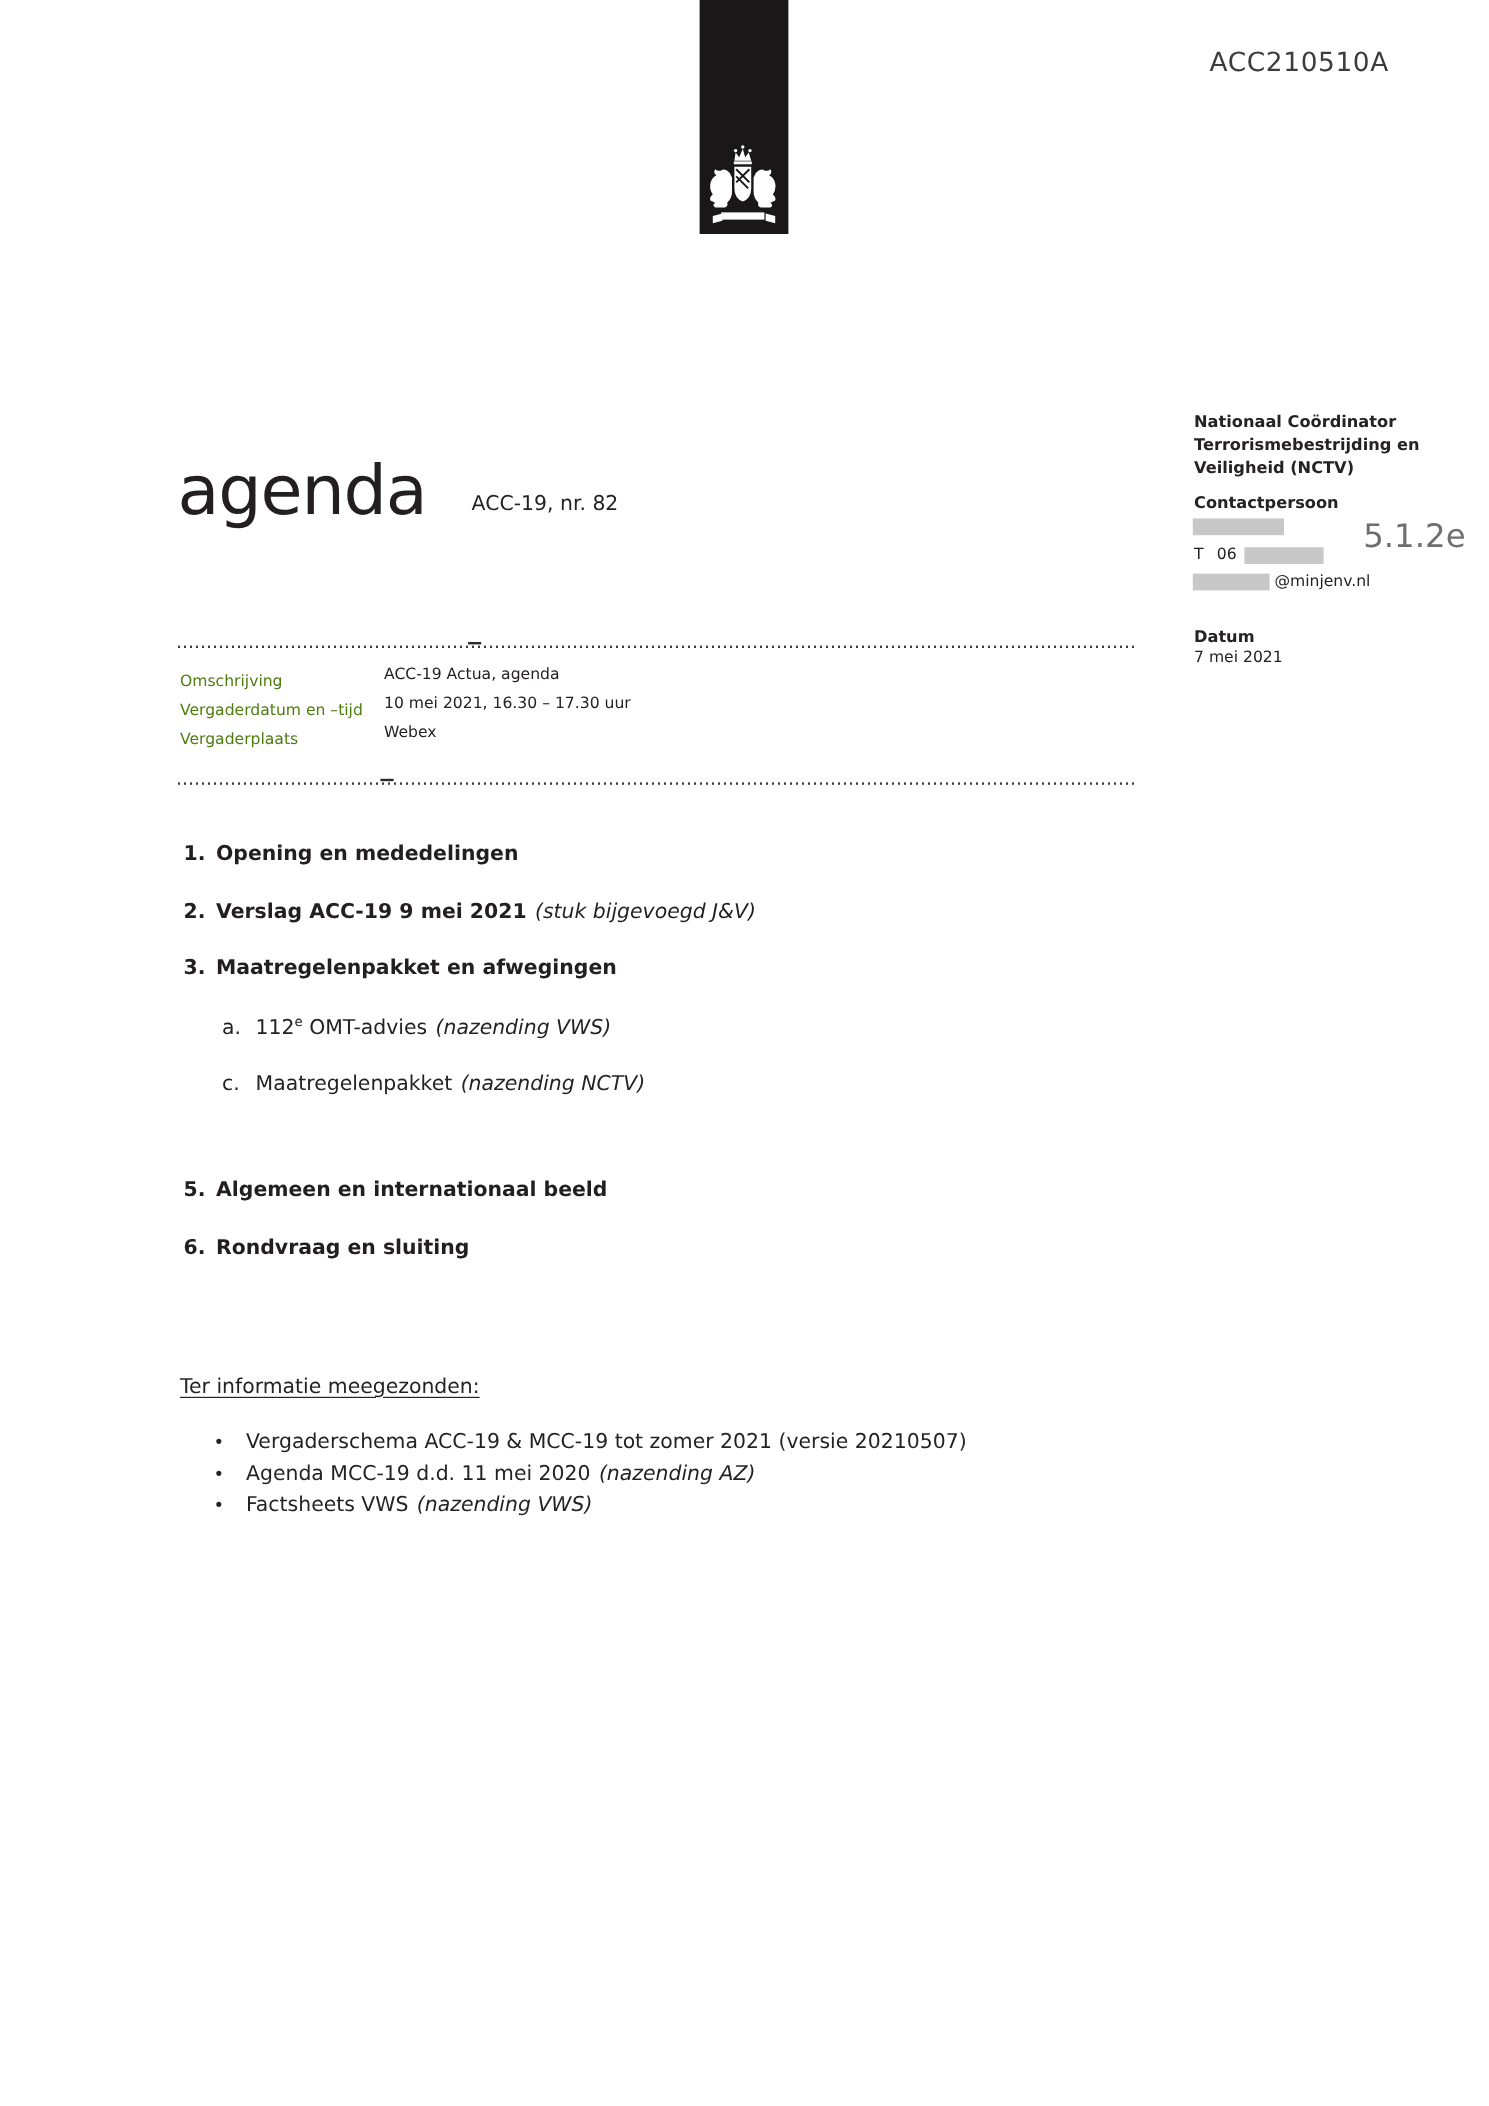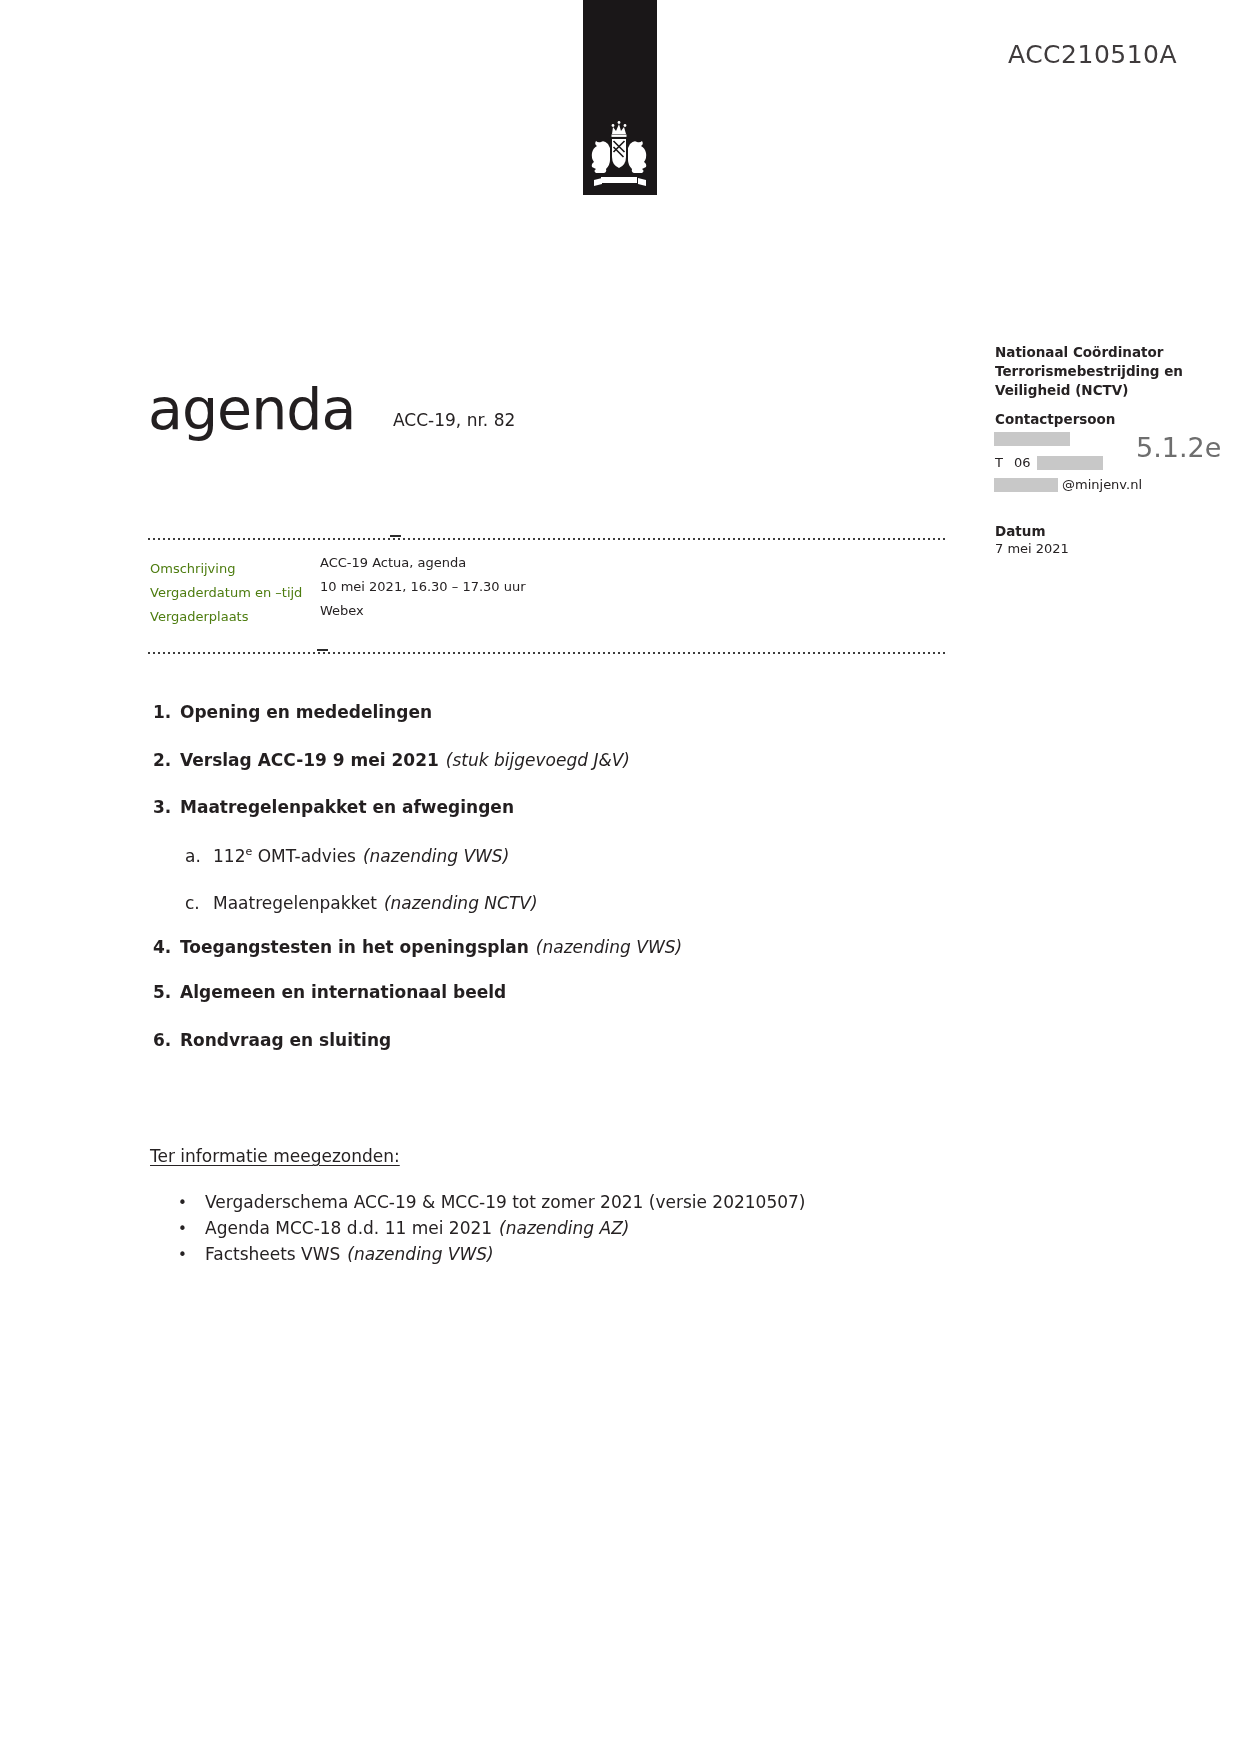--- a/index.html
+++ b/index.html
@@ -7,21 +7,21 @@
     position: relative;
     width: 1241px;
     height: 1755px;
     background: #ffffff;
     font-family: "DejaVu Sans", "Liberation Sans", sans-serif;
     color: #262223;
     overflow: hidden;
   }
   .abs { position: absolute; white-space: nowrap; }
 
-  .doc-ref { font-size: 25px; color: #3f3b3c; letter-spacing: 0.5px; }
+  .doc-ref { font-size: 22px; color: #3f3b3c; letter-spacing: 0.5px; }
 
   .banner { background: #1a1718; }
   .ministry-name { font-family: "DejaVu Serif", "Liberation Serif", serif; font-size: 21px; color: #1d1a1b; }
 
   .rc { font-size: 13px; color: #262223; }
   .rc-bold { font-size: 13.5px; font-weight: bold; line-height: 19px; }
   .redaction { background: #c8c8c8; }
   .privacy-code { font-size: 27px; color: #6e6e6e; }
 
   .doc-type { font-size: 57px; letter-spacing: -1px; color: #231f20; }
@@ -129,39 +129,36 @@
 
   <div class="abs subitem" style="left:185px; top:845px;">
     <span class="letter">a.</span><span>112</span><sup>e</sup><span> OMT-advies</span><span class="note">(nazending VWS)</span>
   </div>
 
 
   <div class="abs subitem" style="left:185px; top:893px;">
     <span class="letter">c.</span><span>Maatregelenpakket</span><span class="note">(nazending NCTV)</span>
   </div>
 
-  <div class="abs item" style="left:153px; top:937px;">
-    <span class="num">4.</span><span>Toegangstesten in het openingsplan</span><span class="note">(nazending VWS)</span>
-  </div>
 
   <div class="abs item" style="left:153px; top:982px;">
     <span class="num">5.</span><span>Algemeen en internationaal beeld</span>
   </div>
 
   <div class="abs item" style="left:153px; top:1030px;">
     <span class="num">6.</span><span>Rondvraag en sluiting</span>
   </div>
 
   <div class="abs attach-heading" style="left:150px; top:1146px;">Ter informatie meegezonden:</div>
 
   <div class="abs bullet" style="left:178px; top:1192px;">
     <span class="dot">•</span><span>Vergaderschema ACC-19 &amp; MCC-19 tot zomer 2021 (versie 20210507)</span>
   </div>
 
   <div class="abs bullet" style="left:178px; top:1218px;">
-    <span class="dot">•</span><span>Agenda MCC-18 d.d. 11 mei 2021</span><span class="note">(nazending AZ)</span>
+    <span class="dot">•</span><span>Agenda MCC-19 d.d. 11 mei 2020</span><span class="note">(nazending AZ)</span>
   </div>
 
   <div class="abs bullet" style="left:178px; top:1244px;">
     <span class="dot">•</span><span>Factsheets VWS</span><span class="note">(nazending VWS)</span>
   </div>
 
 </div>
 
 </body></html>

